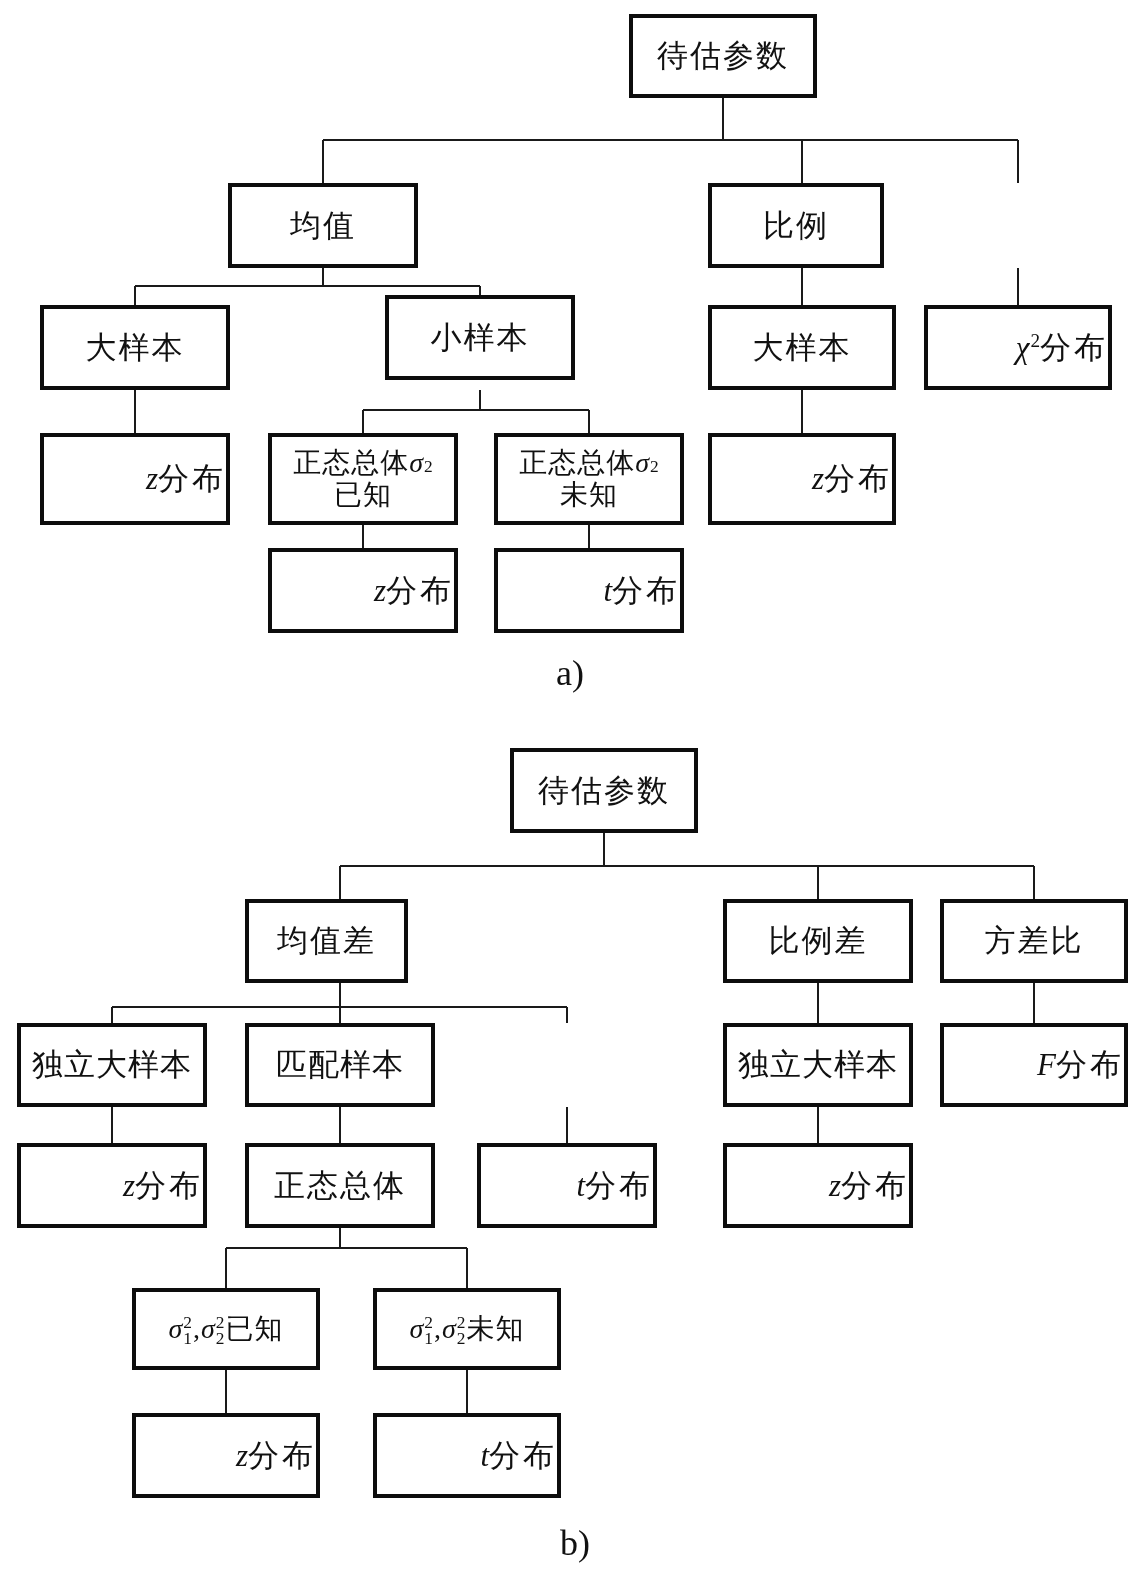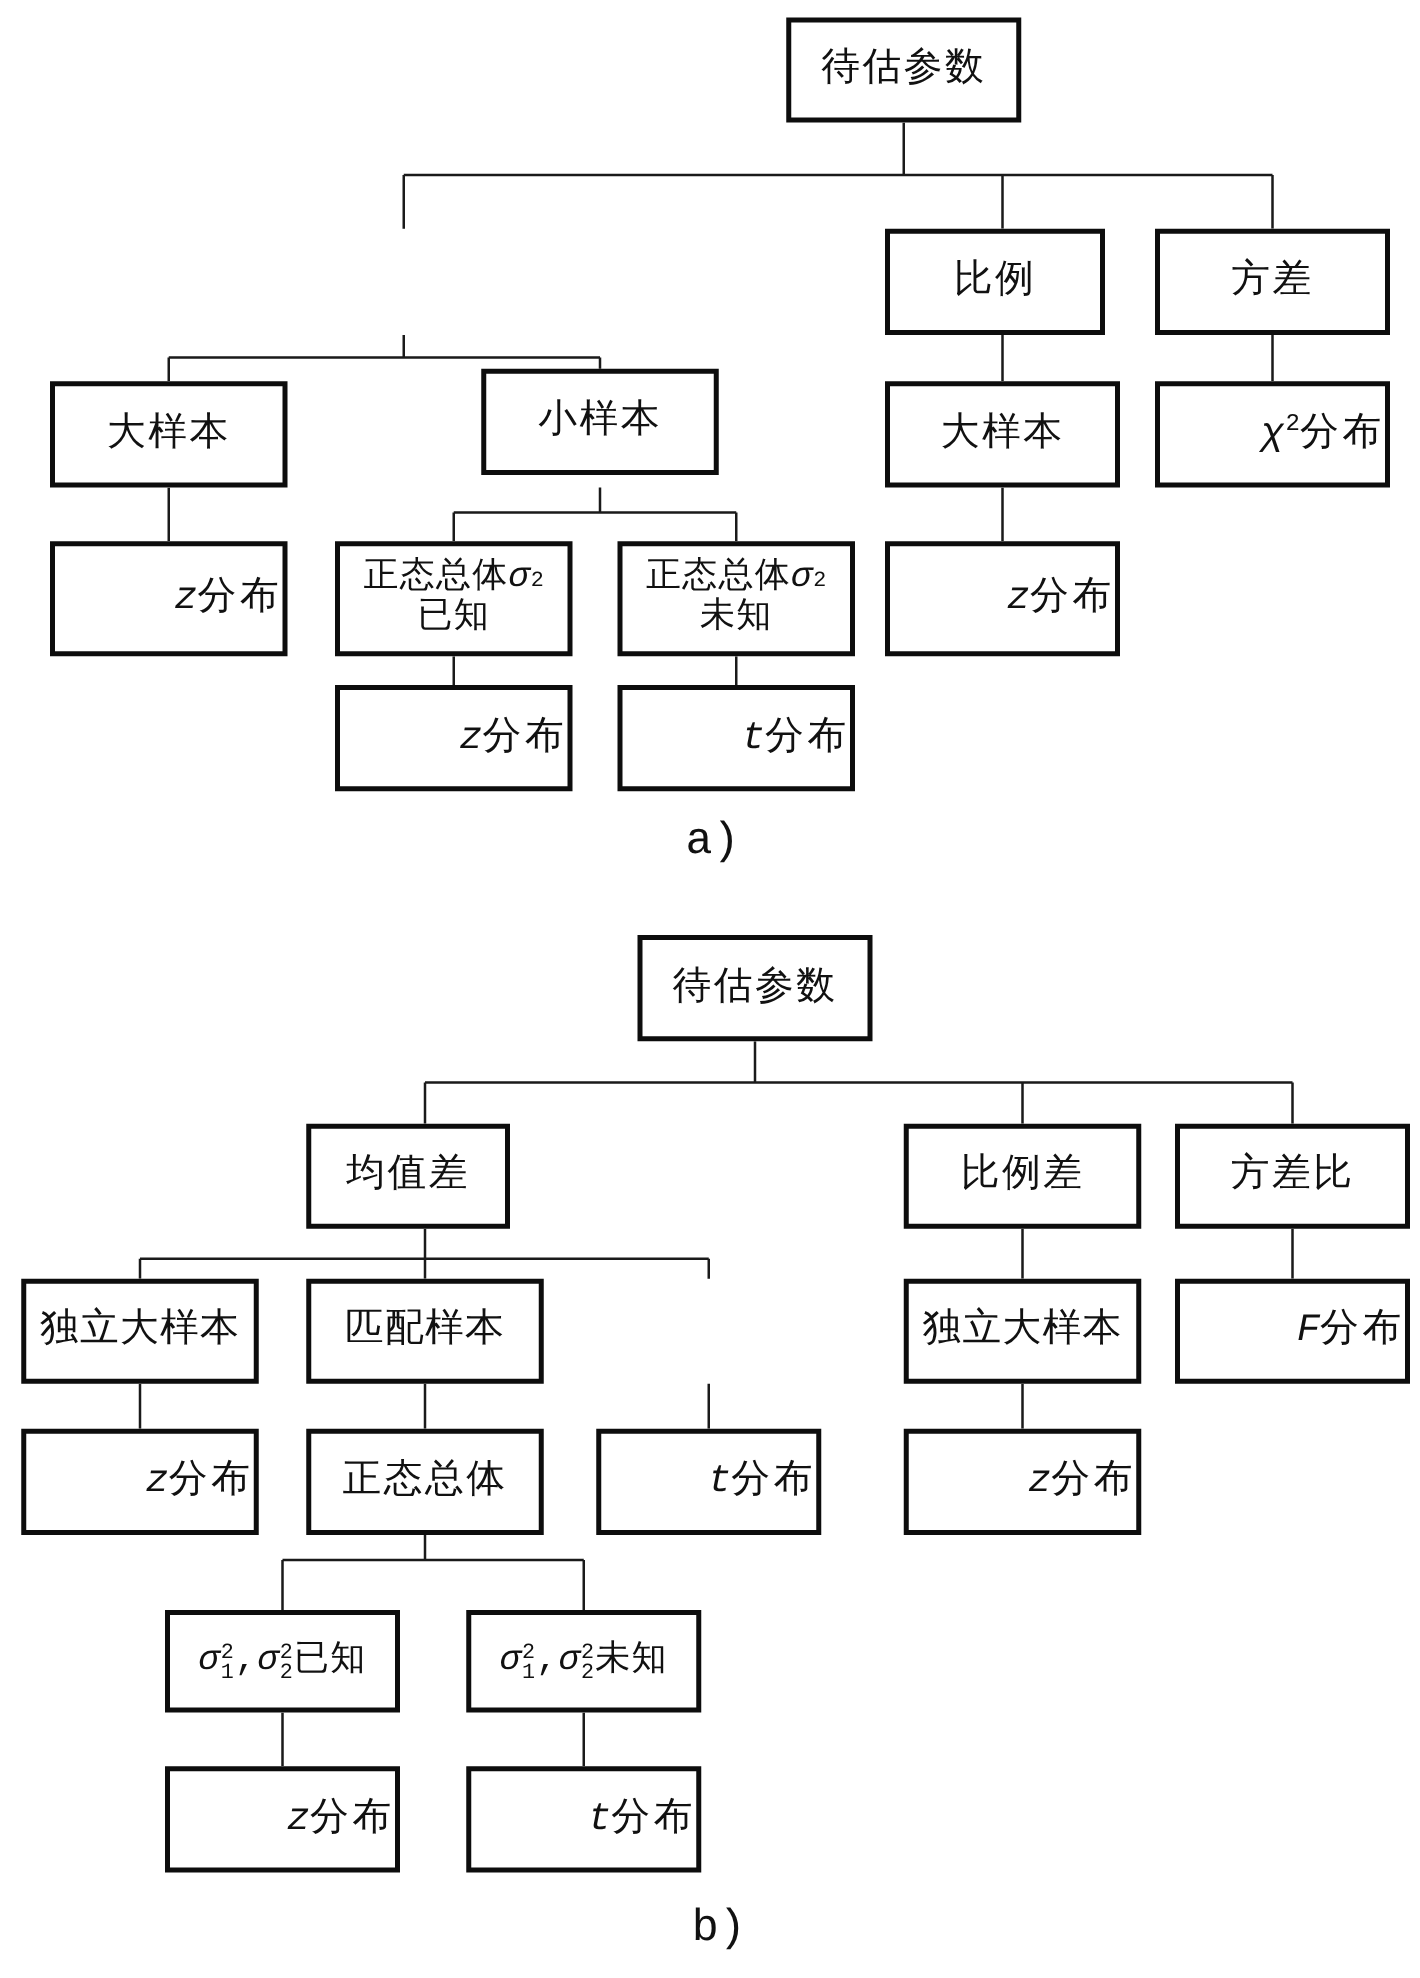--- a/index.html
+++ b/index.html
@@ -1,21 +1,21 @@
 <!DOCTYPE html>
 <html><head>
 <meta charset="utf-8">
 <style>
   html,body{margin:0;padding:0;background:#ffffff;}
   .canvas{
     position:relative;
     width:1136px;
     height:1582px;
     background:#ffffff;
-    font-family:Liberation Mono, monospace;
+    font-family:Liberation Serif, serif;
     color:#111111;
   }
   .connectors{position:absolute;left:0;top:0;}
   .box{
     position:absolute;
     box-sizing:border-box;
     background:#ffffff;
     border:4px solid #0d0d0d;
     display:flex;
     align-items:center;
@@ -60,28 +60,28 @@
       M112 1107 V1143 M340 1107 V1143 M567 1107 V1143
       M818 983 V1023 M818 1107 V1143 M1034 983 V1023
       M340 1228 V1248 M226 1248 H467 M226 1248 V1288 M467 1248 V1288
       M226 1370 V1413 M467 1370 V1413"></path>
   </svg>
 
   <div class="box" style="left:629px;top:14px;width:188px;height:84px">
     <span>待估参数</span>
   </div>
 
+  <div class="box" style="left:228px;top:183px;width:190px;height:85px">
+    <span>均值</span>
+  </div>
 
   <div class="box" style="left:708px;top:183px;width:176px;height:85px">
     <span>比例</span>
   </div>
 
-  <div class="box" style="left:924px;top:183px;width:188px;height:85px">
-    <span>方差</span>
-  </div>
 
   <div class="box" style="left:40px;top:305px;width:190px;height:85px">
     <span>大样本</span>
   </div>
 
   <div class="box" style="left:385px;top:295px;width:190px;height:85px">
     <span>小样本</span>
   </div>
 
   <div class="box" style="left:708px;top:305px;width:188px;height:85px">

